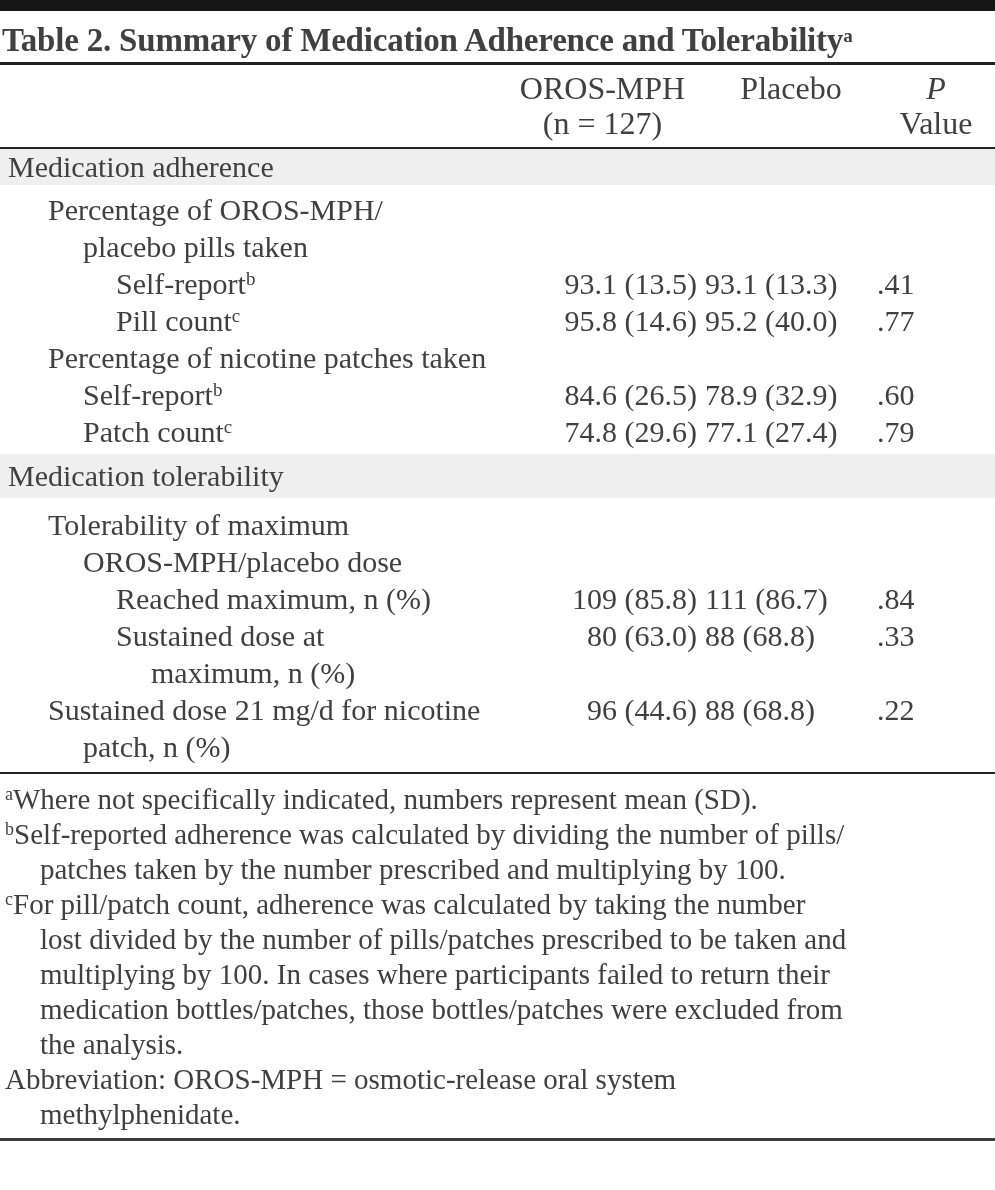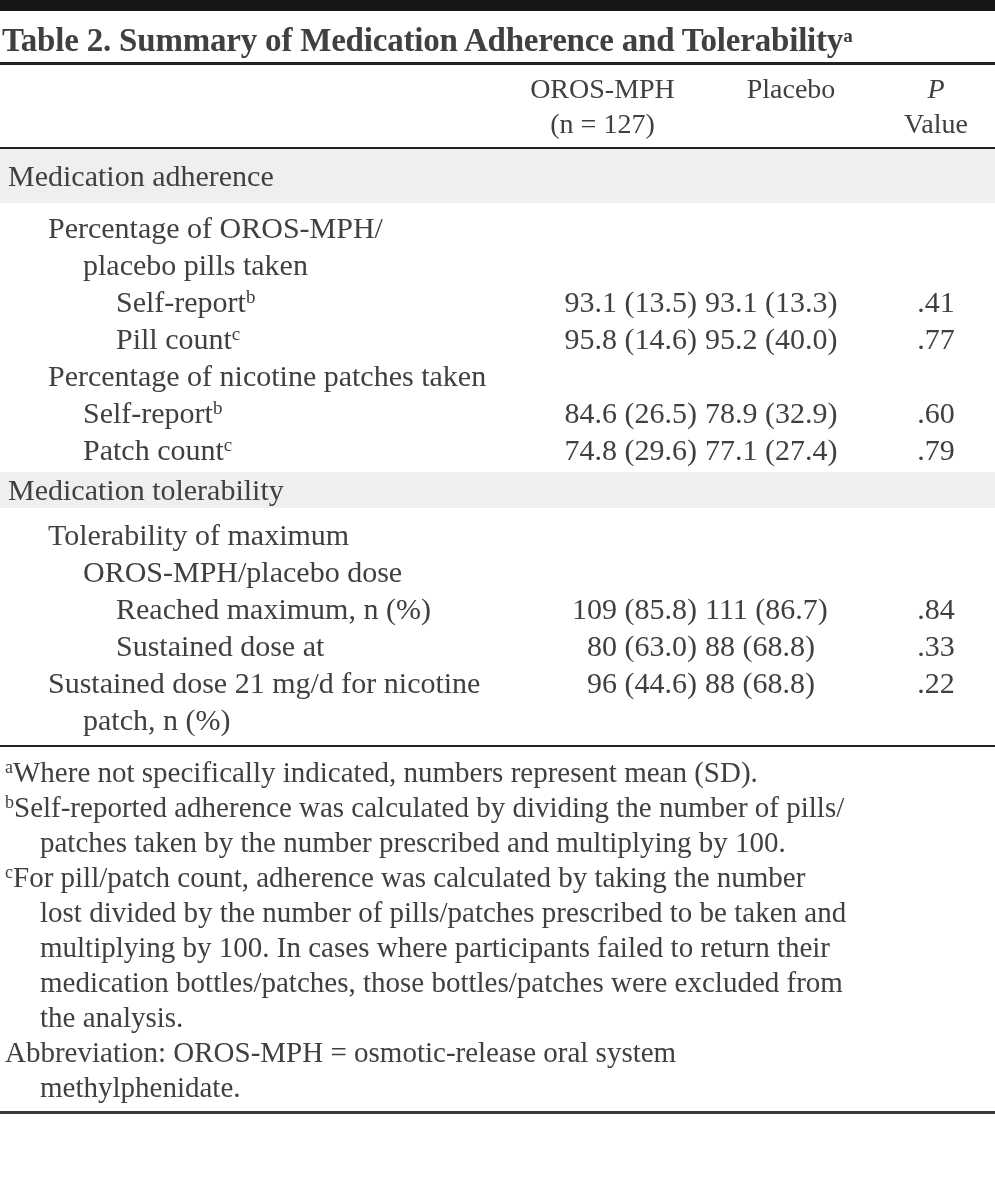--- a/index.html
+++ b/index.html
@@ -17,40 +17,40 @@
     font-size:33px;line-height:40px;font-weight:bold;
     letter-spacing:-0.2px;white-space:nowrap;
   }
   .rule{border:0;margin:0;}
   .rule-title{height:3px;background:#222;}
   .rule-head{height:2px;background:#222;}
   .rule-foot{height:2px;background:#222;}
   .rule-bottom{height:3px;background:#3a3a3a;}
   .grid4{display:grid;grid-template-columns:1fr 205px 172px 118px;padding-left:40px;}
   .hdr{padding:6px 0 6px 0;}
-  .hcell{text-align:center;font-size:28px;line-height:35px;white-space:nowrap;}
+  .hcell{text-align:center;font-size:32px;line-height:35px;white-space:nowrap;}
   .italic{font-style:italic;}
   .band{
-    height:54px;background:#efefef;
+    height:36px;background:#efefef;
     display:flex;align-items:center;
     font-size:30px;padding-left:8px;
   }
-  .band2{height:36px;}
+  .band2{height:44px;}
   .sec1{padding:6px 0 4px 0;}
   .sec2{padding:8px 0 7px 0;}
   .row{line-height:37px;font-size:30px;}
   .lbl{white-space:nowrap;}
   .ind0{padding-left:8px;}
   .ind1{padding-left:43px;}
   .ind2{padding-left:76px;}
   .ind3{padding-left:111px;}
   .val{white-space:nowrap;}
   .v1{text-align:right;padding-right:8px;}
   .v2{text-align:left;padding-right:8px;}
-  .v3{text-align:center;}
+  .v3{}
   sup{
     font-size:19px;line-height:0;
     vertical-align:baseline;position:relative;top:-0.48em;
   }
   .footnotes{padding:8px 0 6px 0;border-radius:19px;}
   .fn{font-size:29px;line-height:35px;white-space:nowrap;}
   .fn sup{font-size:18px;}
   .fn-base{padding-left:5px;}
   .fn-cont{padding-left:40px;}
   .bottom-gap{height:8px;background:#fff;}
@@ -151,20 +151,21 @@
       <div class="val v2">111 (86.7)</div>
       <div class="val v3">.84</div>
     </div>
     <div class="grid4 row">
       <div class="lbl ind2"><span>Sustained dose at</span><sup></sup></div>
       <div class="val v1">80 (63.0)</div>
       <div class="val v2">88 (68.8)</div>
       <div class="val v3">.33</div>
     </div>
     <div class="grid4 row">
+      <div class="lbl ind3"><span>maximum, n (%)</span><sup></sup></div>
       <div class="val v1"></div>
       <div class="val v2"></div>
       <div class="val v3"></div>
     </div>
     <div class="grid4 row">
       <div class="lbl ind0"><span>Sustained dose 21 mg/d for nicotine</span><sup></sup></div>
       <div class="val v1">96 (44.6)</div>
       <div class="val v2">88 (68.8)</div>
       <div class="val v3">.22</div>
     </div>

